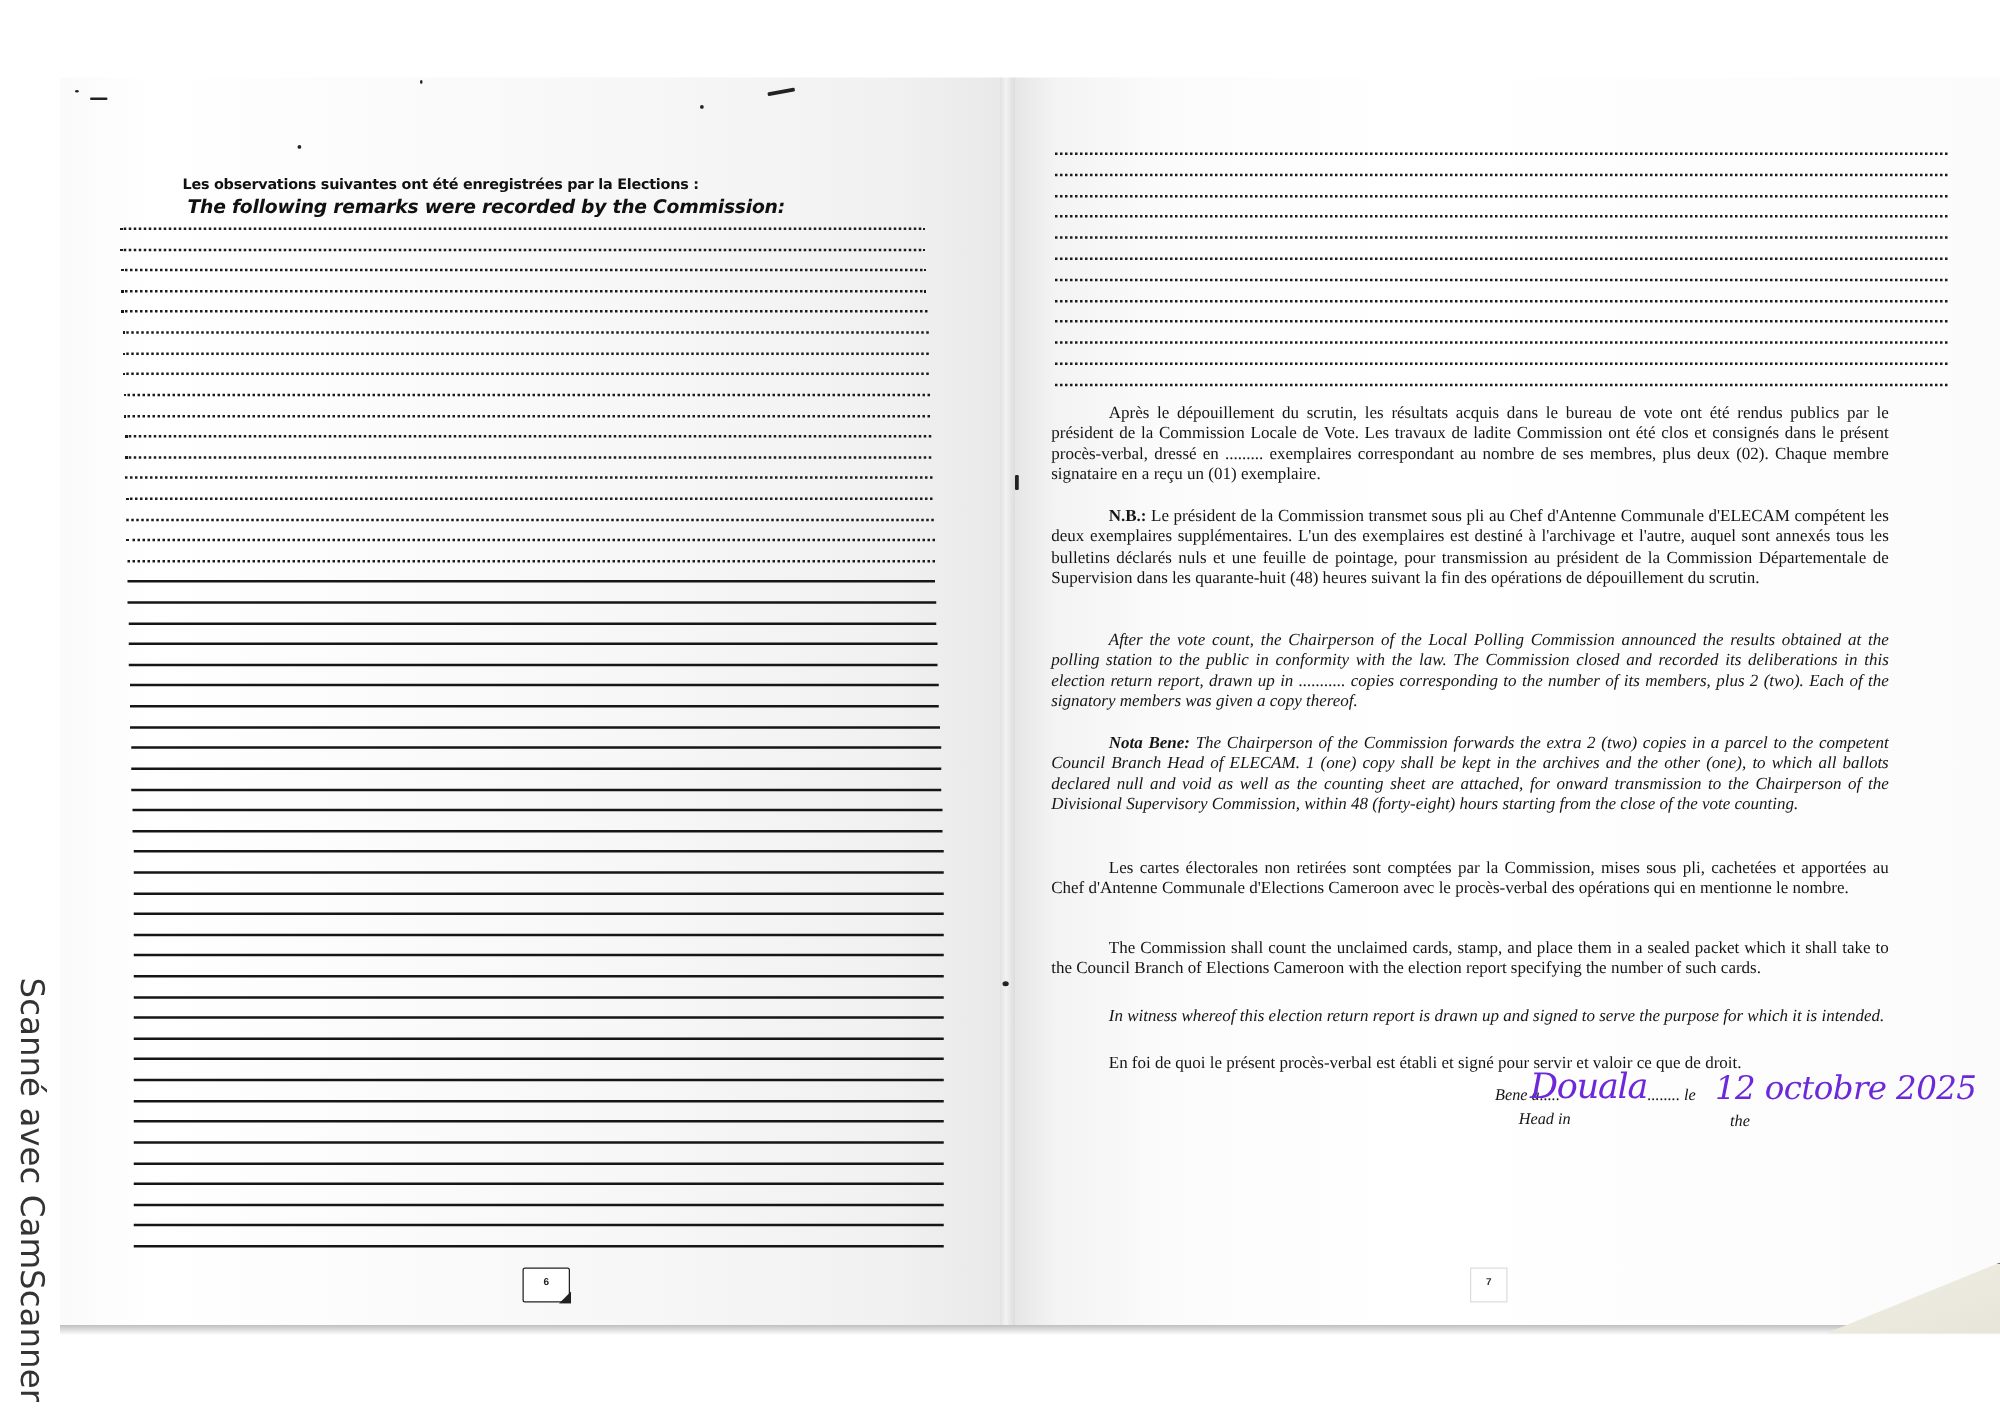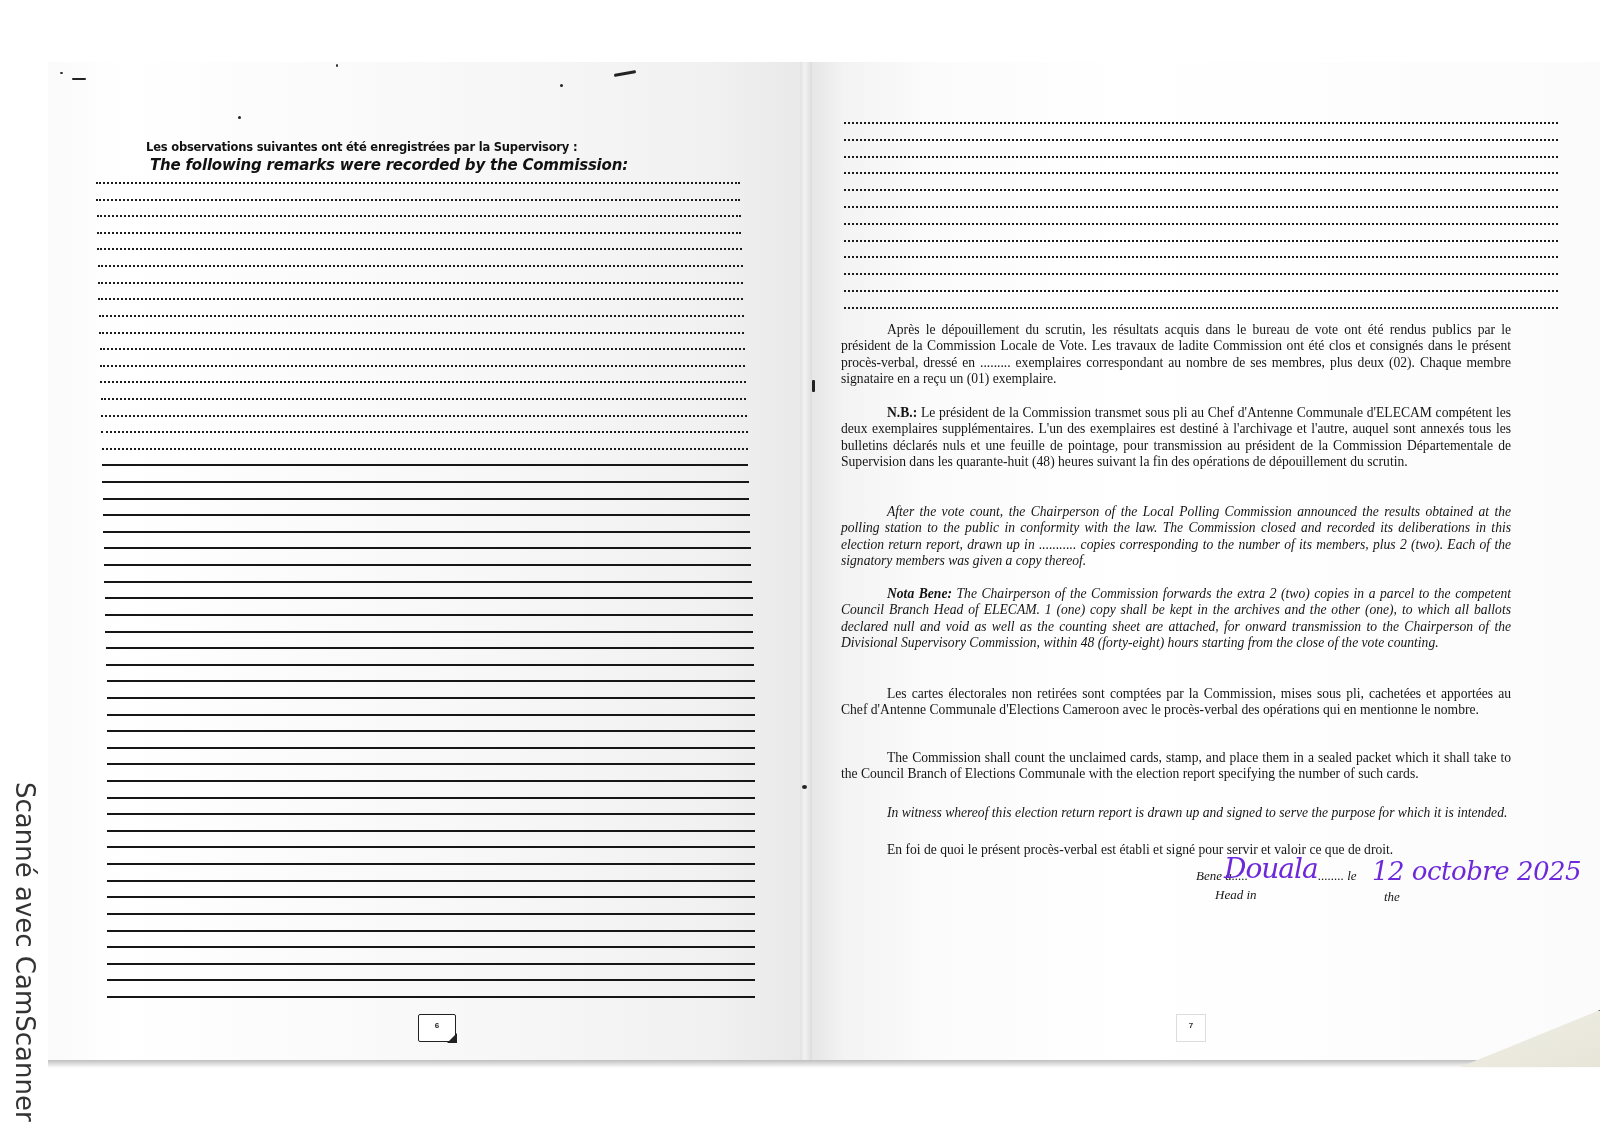--- a/index.html
+++ b/index.html
@@ -97,21 +97,21 @@
 <body>
 
 <div class="page" id="page-left"></div>
 <div class="gutter"></div>
 <div class="page" id="page-right"></div>
 <div class="bottom-shadow"></div>
 <div class="fold-corner"></div>
 
 <div class="watermark">Scanné avec CamScanner</div>
 
-<div class="left-heading">Les observations suivantes ont été enregistrées par la Supervisory :</div>
+<div class="left-heading">Les observations suivantes ont été enregistrées par la Elections :</div>
 <div class="left-heading-en">The following remarks were recorded by the Commission:</div>
 
 <div id="left-lines">
     <div class="dotline" style="top: 182px; left: 96px; width: 644px;"></div>
     <div class="dotline" style="top: 198.612px; left: 96.35px; width: 644.15px;"></div>
     <div class="dotline" style="top: 215.224px; left: 96.7px; width: 644.3px;"></div>
     <div class="dotline" style="top: 231.837px; left: 97.05px; width: 644.45px;"></div>
     <div class="dotline" style="top: 248.449px; left: 97.4px; width: 644.6px;"></div>
     <div class="dotline" style="top: 265.061px; left: 97.75px; width: 644.75px;"></div>
     <div class="dotline" style="top: 281.673px; left: 98.1px; width: 644.9px;"></div>
@@ -189,21 +189,21 @@
 
 <div class="text-block it" style="top:586px;">
   <p><span class="bold">Nota Bene:</span><span> The Chairperson of the Commission forwards the extra 2 (two) copies in a parcel to the competent Council Branch Head of ELECAM. 1 (one) copy shall be kept in the archives and the other (one), to which all ballots declared null and void as well as the counting sheet are attached, for onward transmission to the Chairperson of the Divisional Supervisory Commission, within 48 (forty-eight) hours starting from the close of the vote counting.</span></p>
 </div>
 
 <div class="text-block" style="top:686px;">
   <p>Les cartes électorales non retirées sont comptées par la Commission, mises sous pli, cachetées et apportées au Chef d'Antenne Communale d'Elections Cameroon avec le procès-verbal des opérations qui en mentionne le nombre.</p>
 </div>
 
 <div class="text-block" style="top:750px;">
-  <p>The Commission shall count the unclaimed cards, stamp, and place them in a sealed packet which it shall take to the Council Branch of Elections Communale with the election report specifying the number of such cards.</p>
+  <p>The Commission shall count the unclaimed cards, stamp, and place them in a sealed packet which it shall take to the Council Branch of Elections Cameroon with the election report specifying the number of such cards.</p>
 </div>
 
 <div class="text-block" style="top:842px;">
   <p>En foi de quoi le présent procès-verbal est établi et signé pour servir et valoir ce que de droit.</p>
 </div>
 <div class="text-block it" style="top:805px;">
   <p>In witness whereof this election return report is drawn up and signed to serve the purpose for which it is intended.</p>
 </div>
 
 <div class="sig-row">

